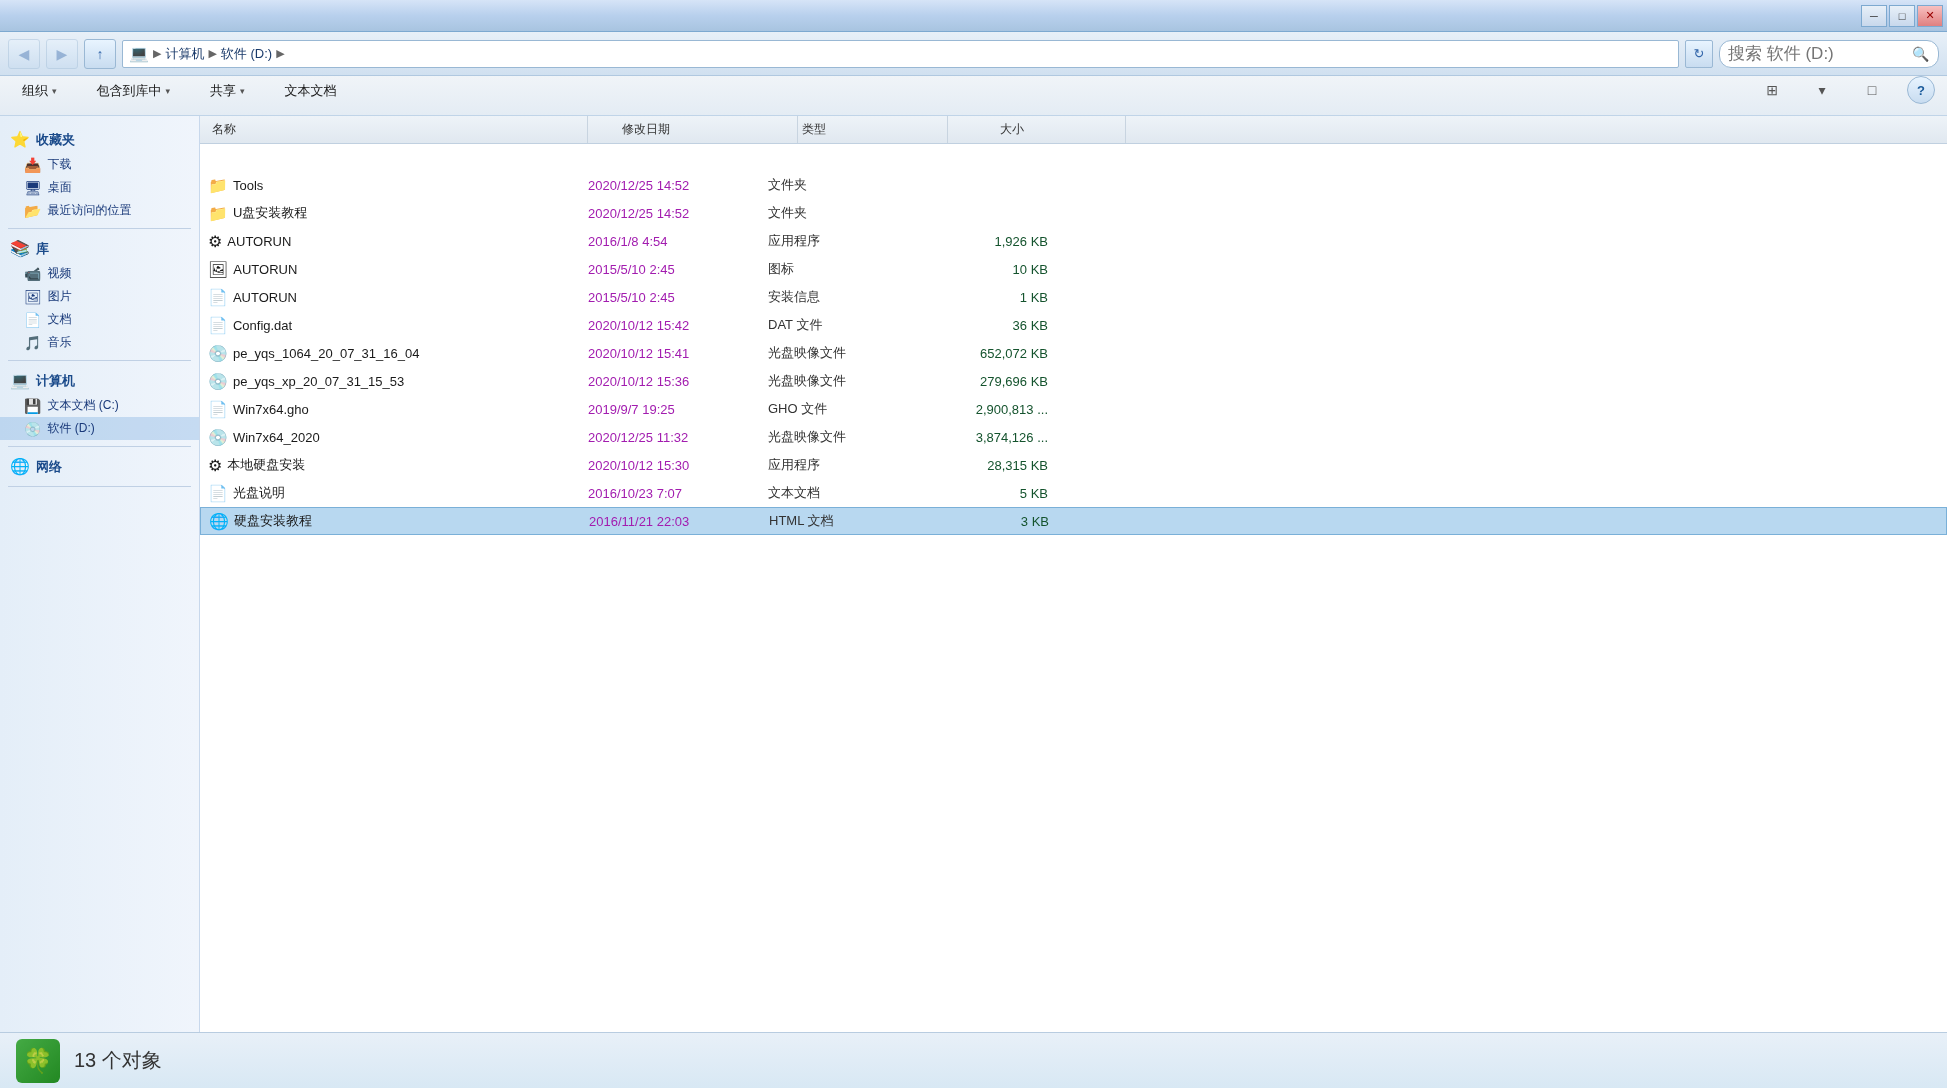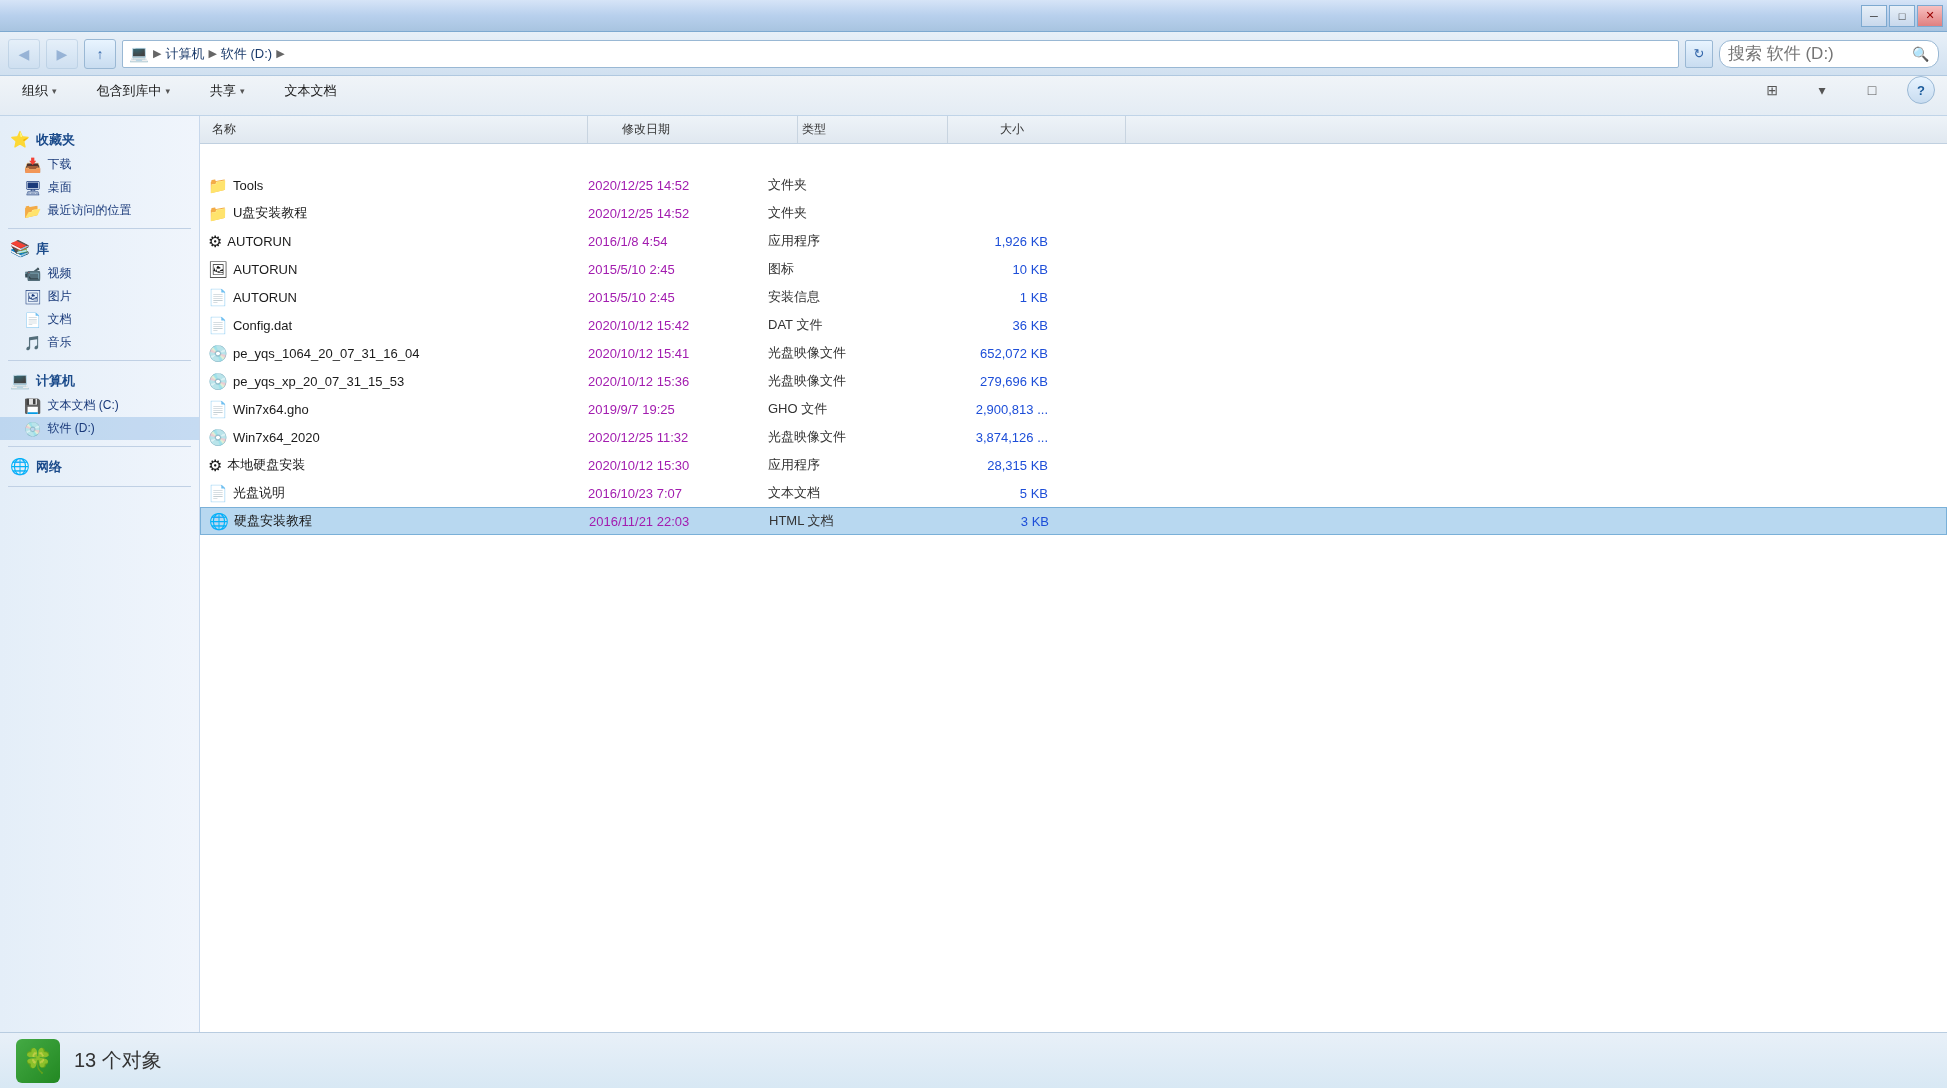--- a/index.html
+++ b/index.html
@@ -275,21 +275,21 @@
       overflow: hidden;
       text-overflow: ellipsis;
       white-space: nowrap;
       display: flex;
       align-items: center;
       gap: 5px;
     }
     .file-cell-name { width: 380px; }
     .file-cell-date { width: 180px; color: #a21caf; }
     .file-cell-type { width: 150px; color: #333; }
-    .file-cell-size { width: 130px; color: #1d4ed8; text-align: right; justify-content: flex-end; }
+    .file-cell-size { width: 130px; color: #14532d; text-align: right; justify-content: flex-end; }
     .file-icon { font-size: 16px; flex-shrink: 0; }
 
     
     .statusbar {
       height: 56px;
       background: linear-gradient(to bottom, #e8f0f8, #d8e8f4);
       border-top: 1px solid #b8cce0;
       display: flex;
       align-items: center;
       padding: 0 16px;

